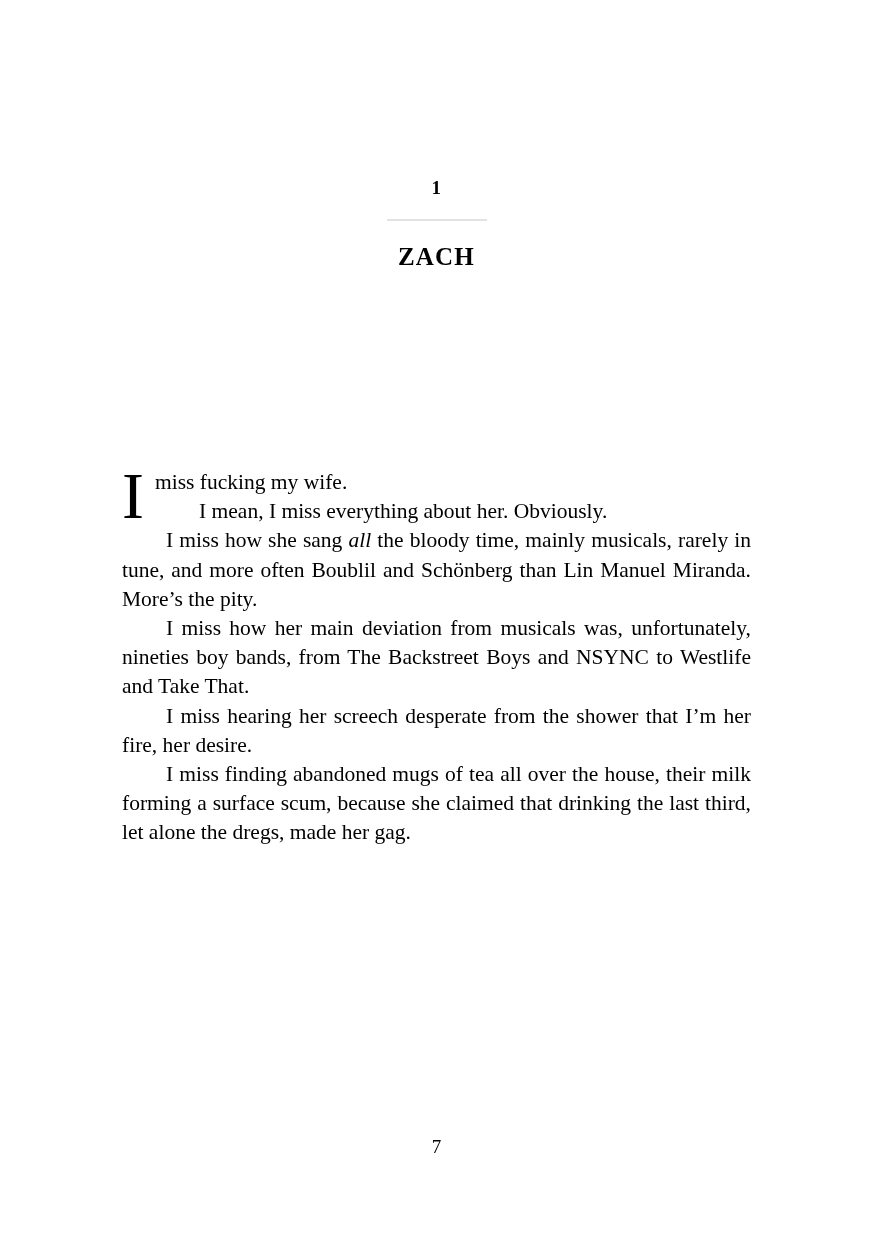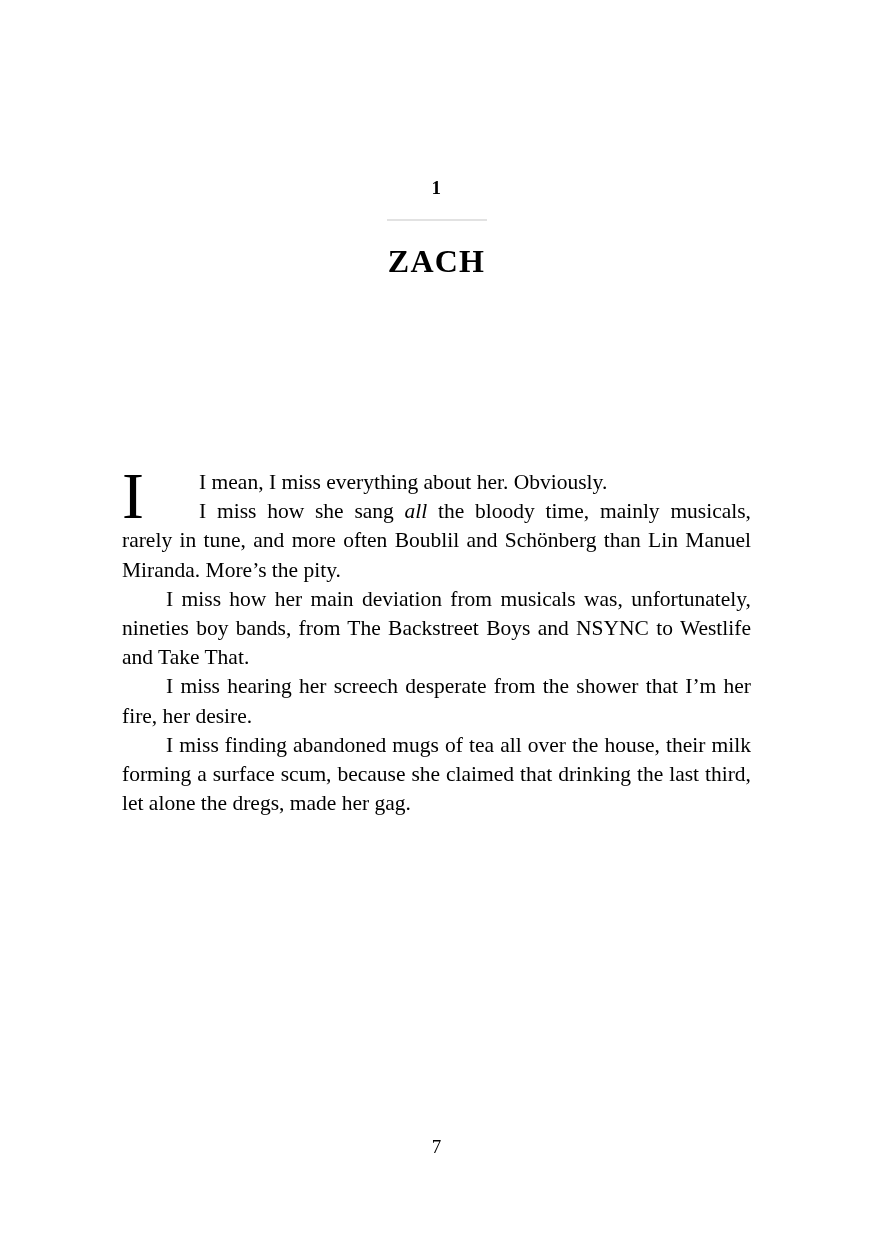--- a/index.html
+++ b/index.html
@@ -38,21 +38,21 @@
   }
   .chapter-rule {
     width: 100px;
     height: 2px;
     background: #e2e2e2;
     margin: 20px auto 0 auto;
     border: 0;
   }
   .chapter-title {
     margin-top: 22px;
-    font-size: 32px;
+    font-size: 25px;
     font-weight: bold;
     letter-spacing: 1.2px;
   }
 
   
   .textblock {
     position: absolute;
     left: 122px;
     top: 468px;
     width: 629px;
@@ -103,21 +103,21 @@
 
   <div class="chapter-header">
     <div class="chapter-number">1</div>
     <hr class="chapter-rule">
     <div class="chapter-title">ZACH</div>
   </div>
 
   <div class="textblock">
 
     <p class="first">
-      <span class="dropcap">I</span>
+      <span class="dropcap">I</span><span class="run-in">miss fucking my wife.</span>
     </p>
 
     <p>
       <span>I mean, I miss everything about her. Obviously.</span>
     </p>
 
 
     <p><span>I miss how she sang </span><em class="ital">all</em><span> the bloody time, mainly musicals, rarely in tune, and more often Boublil and Schönberg than Lin Manuel Miranda. More’s the pity.</span></p>
 
     <p>

